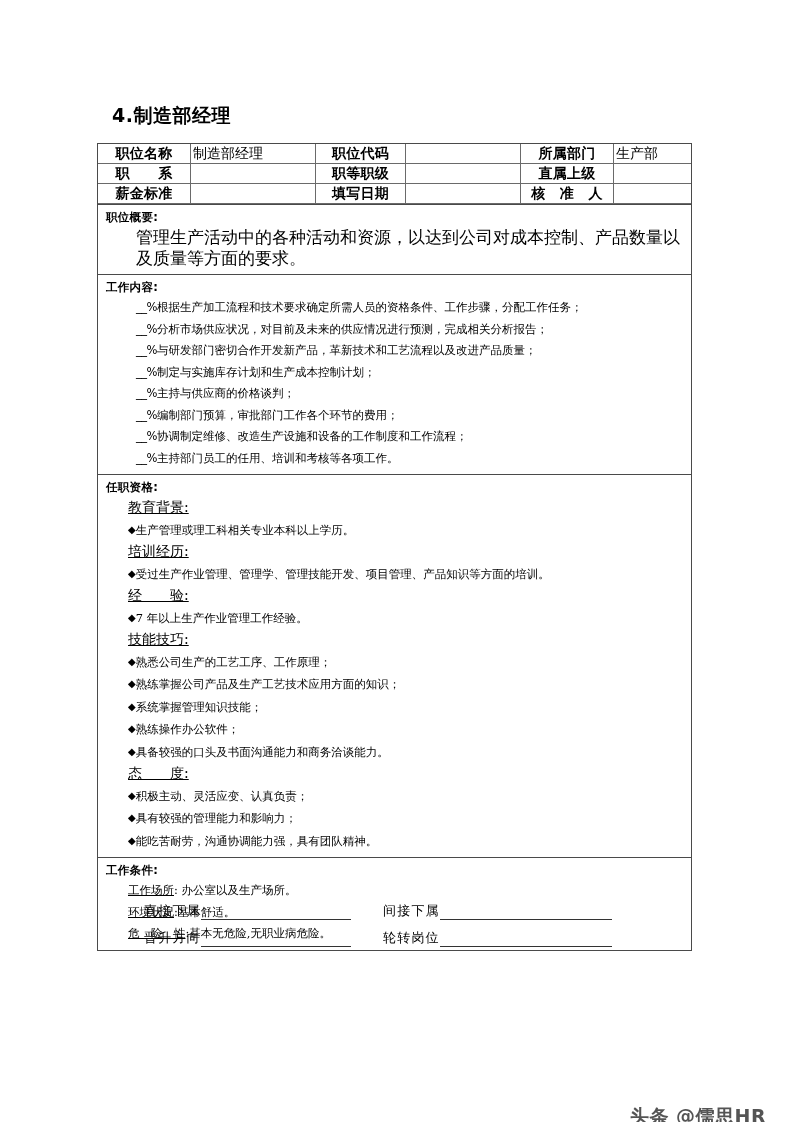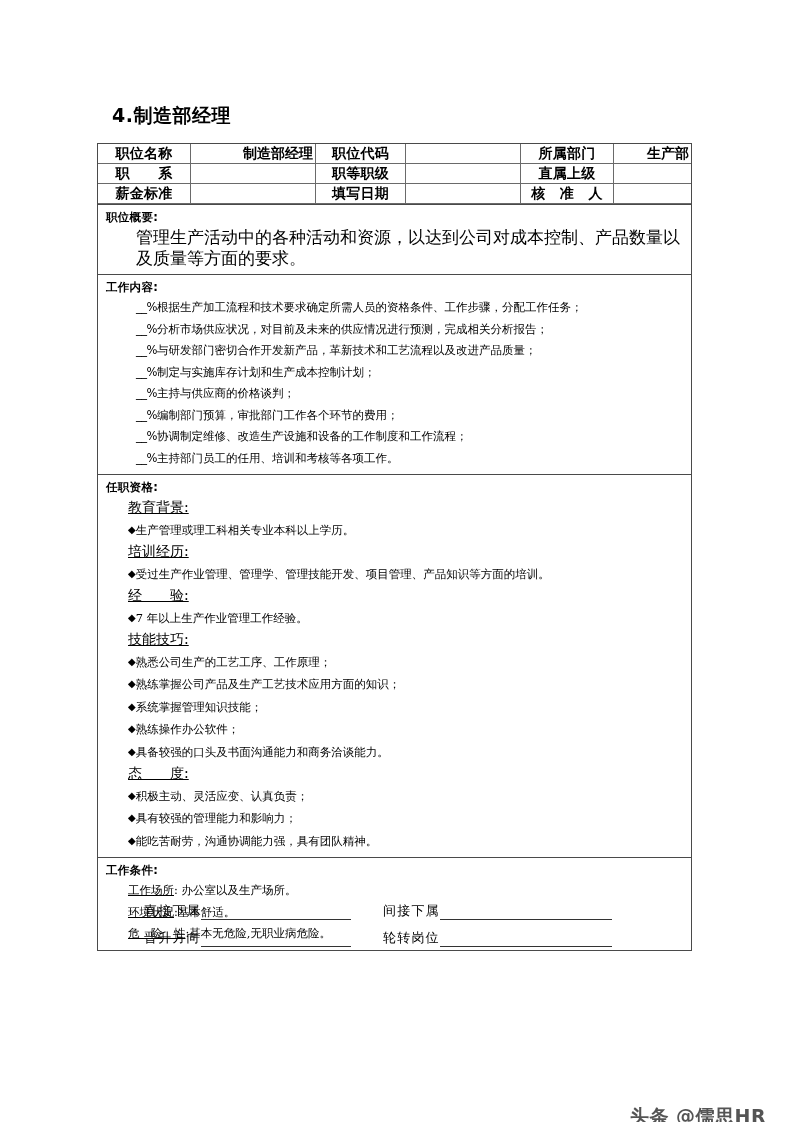--- a/index.html
+++ b/index.html
@@ -55,22 +55,22 @@
     vertical-align: middle;
     overflow: hidden;
     white-space: nowrap;
   }
   table.hdr td.lbl {
     text-align: center;
     font-weight: bold;
     letter-spacing: 0.3px;
   }
   table.hdr td.val {
-    text-align: right;
-    font-weight: bold;
+    text-align: left;
+    font-weight: normal;
   }
   table.hdr tr td:first-child { border-left: none; }
   table.hdr tr td:last-child { border-right: none; }
   table.hdr tr:first-child td { border-top: none; }
 
   .sec {
     border-top: 1.6px solid #4a4a4a;
     padding: 3px 0 5px 0;
   }
   .sec:first-child { border-top: none; }

